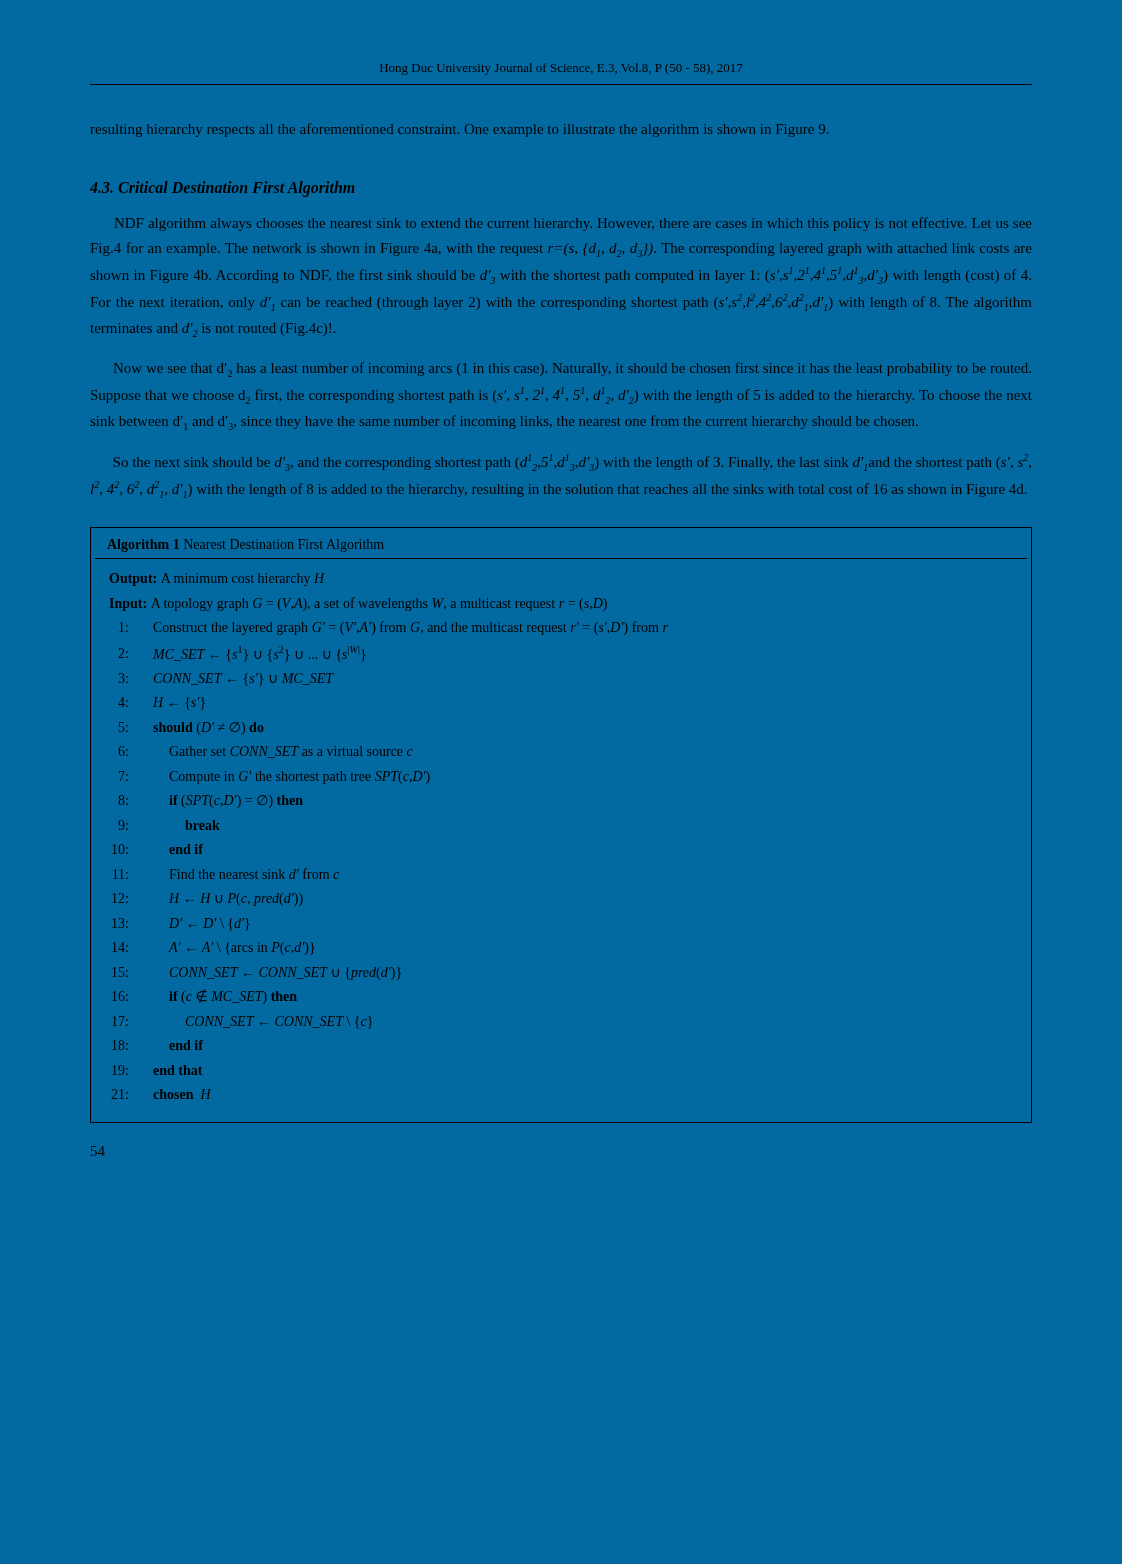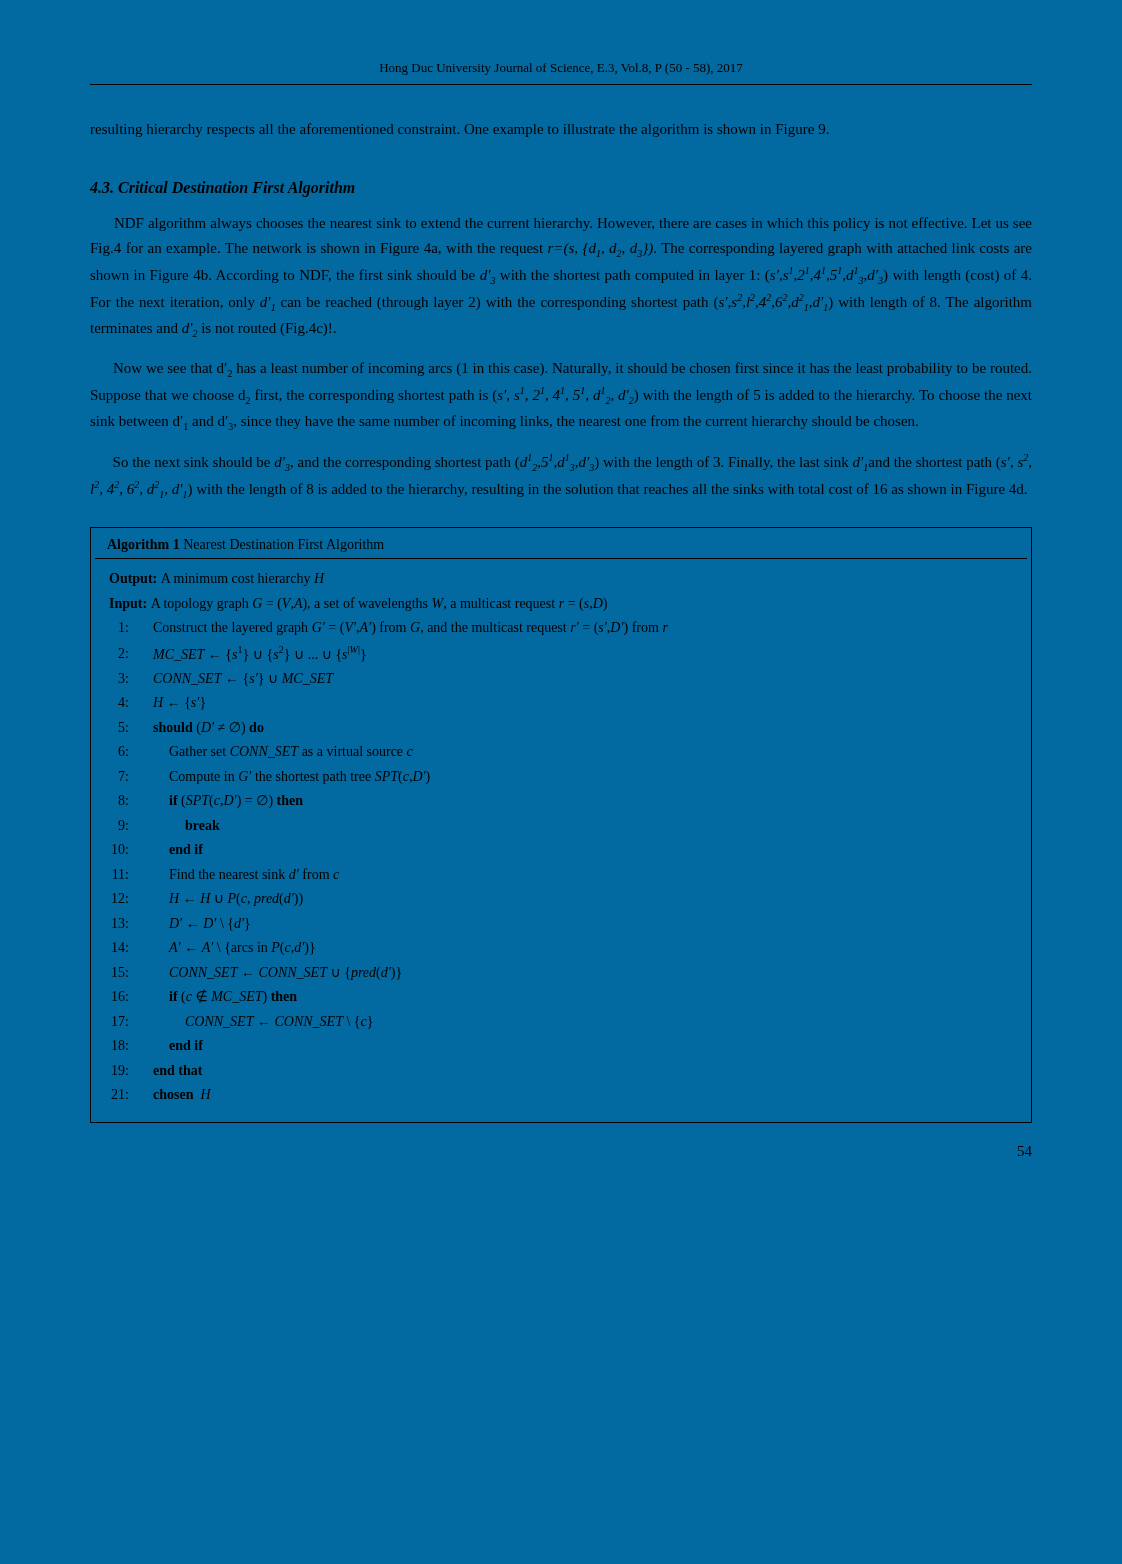--- a/index.html
+++ b/index.html
@@ -67,21 +67,21 @@
       min-width: 28px;
       text-align: right;
       padding-right: 8px;
       font-size: 14px;
     }
     .algo-indent-1 { padding-left: 16px; }
     .algo-indent-2 { padding-left: 32px; }
     .algo-indent-3 { padding-left: 48px; }
     .algo-kw { font-weight: bold; }
     .page-number {
-      text-align: right;
+      text-align: left;
       font-size: 15px;
       margin-top: 19px;
     }
     sup { font-size: 10px; }
     sub { font-size: 10px; }
   </style>
 </head>
 <body>
 
 <div class="page">

